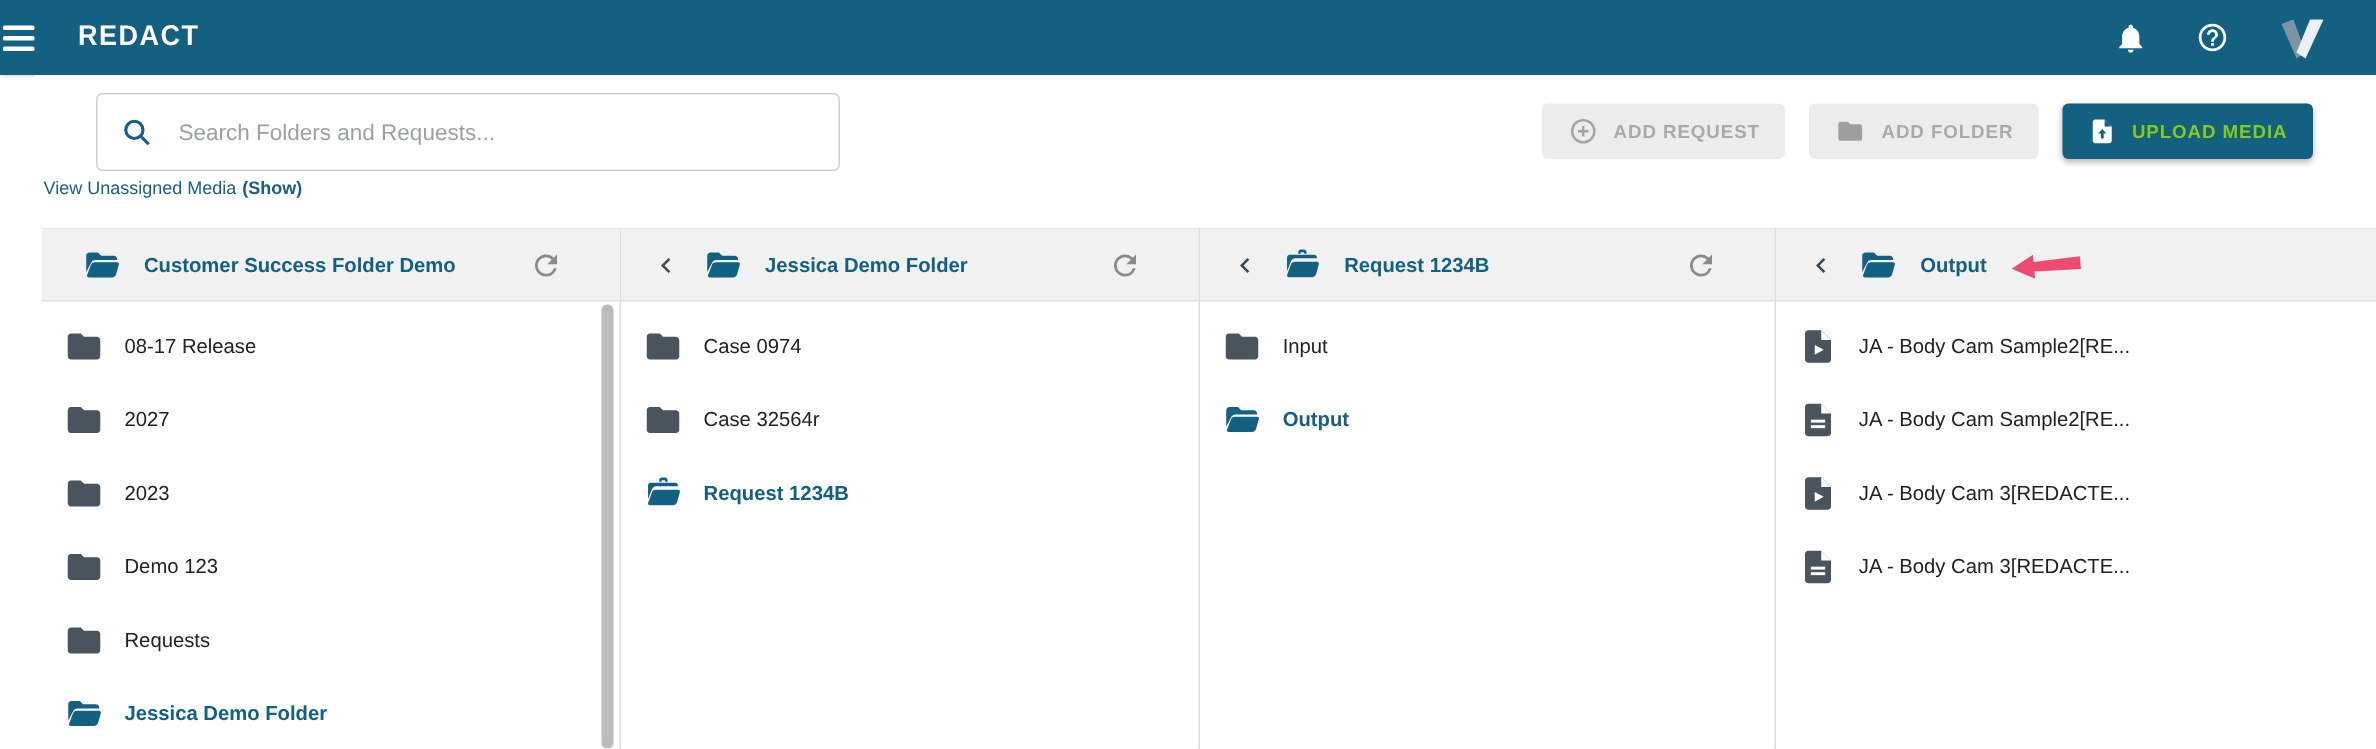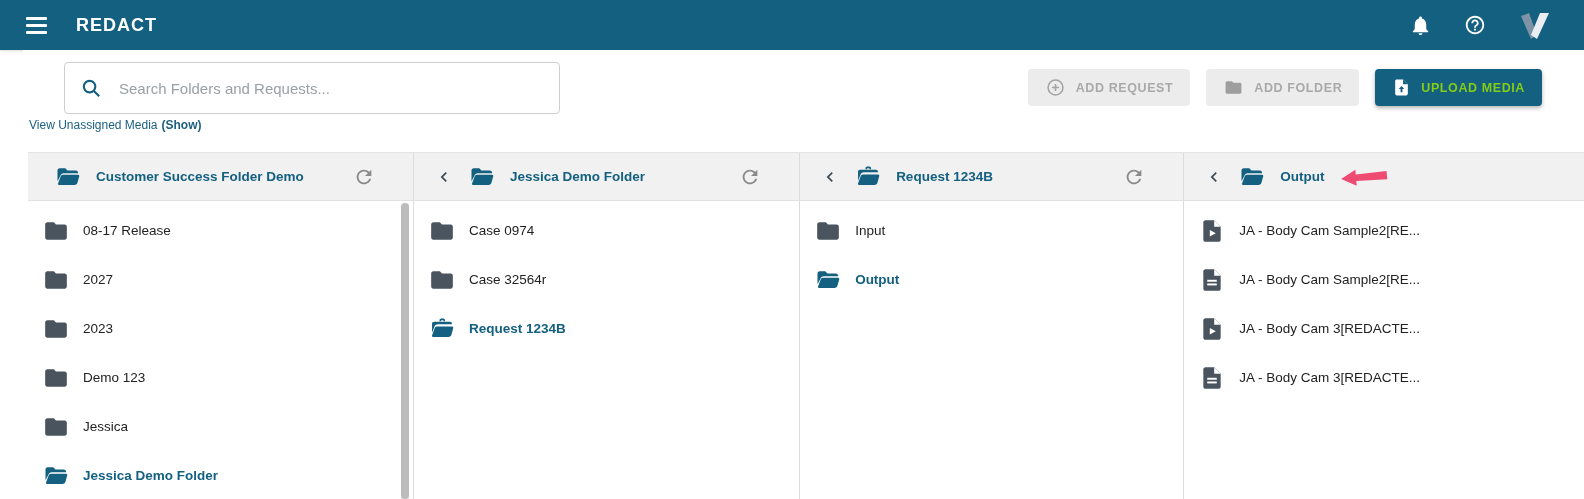--- a/index.html
+++ b/index.html
@@ -4,21 +4,21 @@
 <style>
   * { box-sizing: border-box; }
   html, body { margin:0; padding:0; }
   body {
     width:1584px; height:499px; overflow:hidden; background:#fff;
     font-family:"Liberation Sans", sans-serif;
   }
   
   .topbar {
     height:50px; background:#136080; display:flex; align-items:center;
-    padding-left:24px; box-shadow:0 1px 2px rgba(0,0,0,.15);
+    box-shadow:0 1px 2px rgba(0,0,0,.15);
   }
   .hamburger { background:none; border:none; cursor:pointer; padding:4px 2px; display:flex; flex-direction:column; gap:4px; }
   .hamburger span { display:block; width:21px; height:3px; background:#fff; border-radius:1px; }
   .app-title { color:#fff; font-size:19px; font-weight:700; letter-spacing:1px; margin-left:27px; transform:scaleX(.95); transform-origin:left center; }
   .topbar-right { margin-left:auto; display:flex; align-items:center; gap:32px; padding-right:32px; }
   .topbar-right svg { display:block; }
   .icon-btn { background:none; border:none; padding:0; cursor:pointer; display:flex; }
 
   
   .toolbar { position:relative; height:102px; background:#fff;margin-left:23px; }
@@ -213,21 +213,21 @@
     <svg class="row-icon">
               <use href="#sym-folder"></use>
             </svg>
     <span class="row-label">Demo 123</span>
   </div>
 
   <div class="row">
     <svg class="row-icon">
               <use href="#sym-folder"></use>
             </svg>
-    <span class="row-label">Jessica</span>
+    <span class="row-label">Requests</span>
   </div>
 
   <div class="row selected">
     <svg class="row-icon">
               <use href="#sym-folder-open"></use>
             </svg>
     <span class="row-label">Jessica Demo Folder</span>
   </div>
 </div>
     </section>

